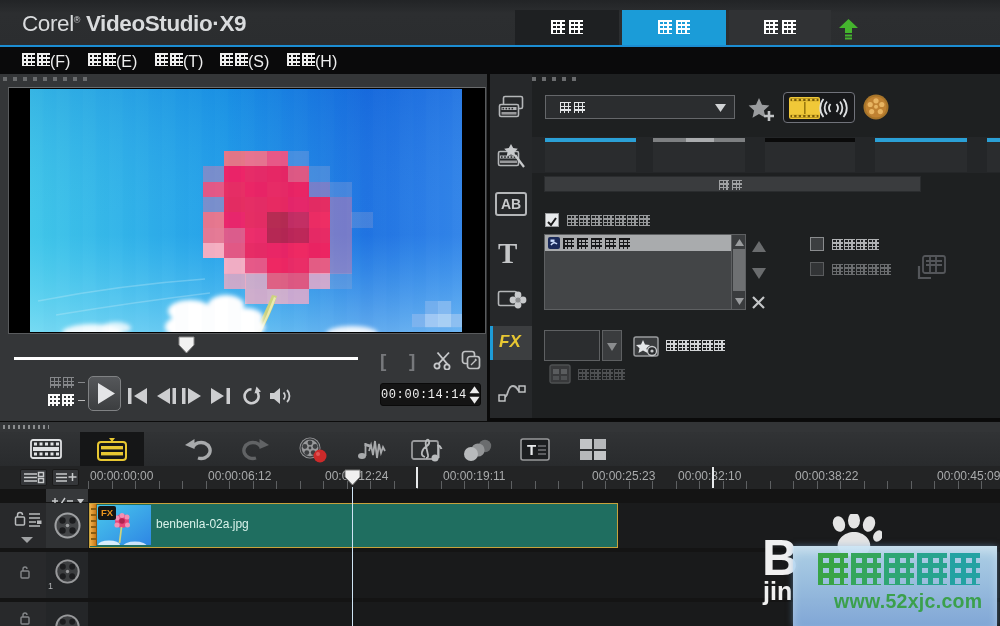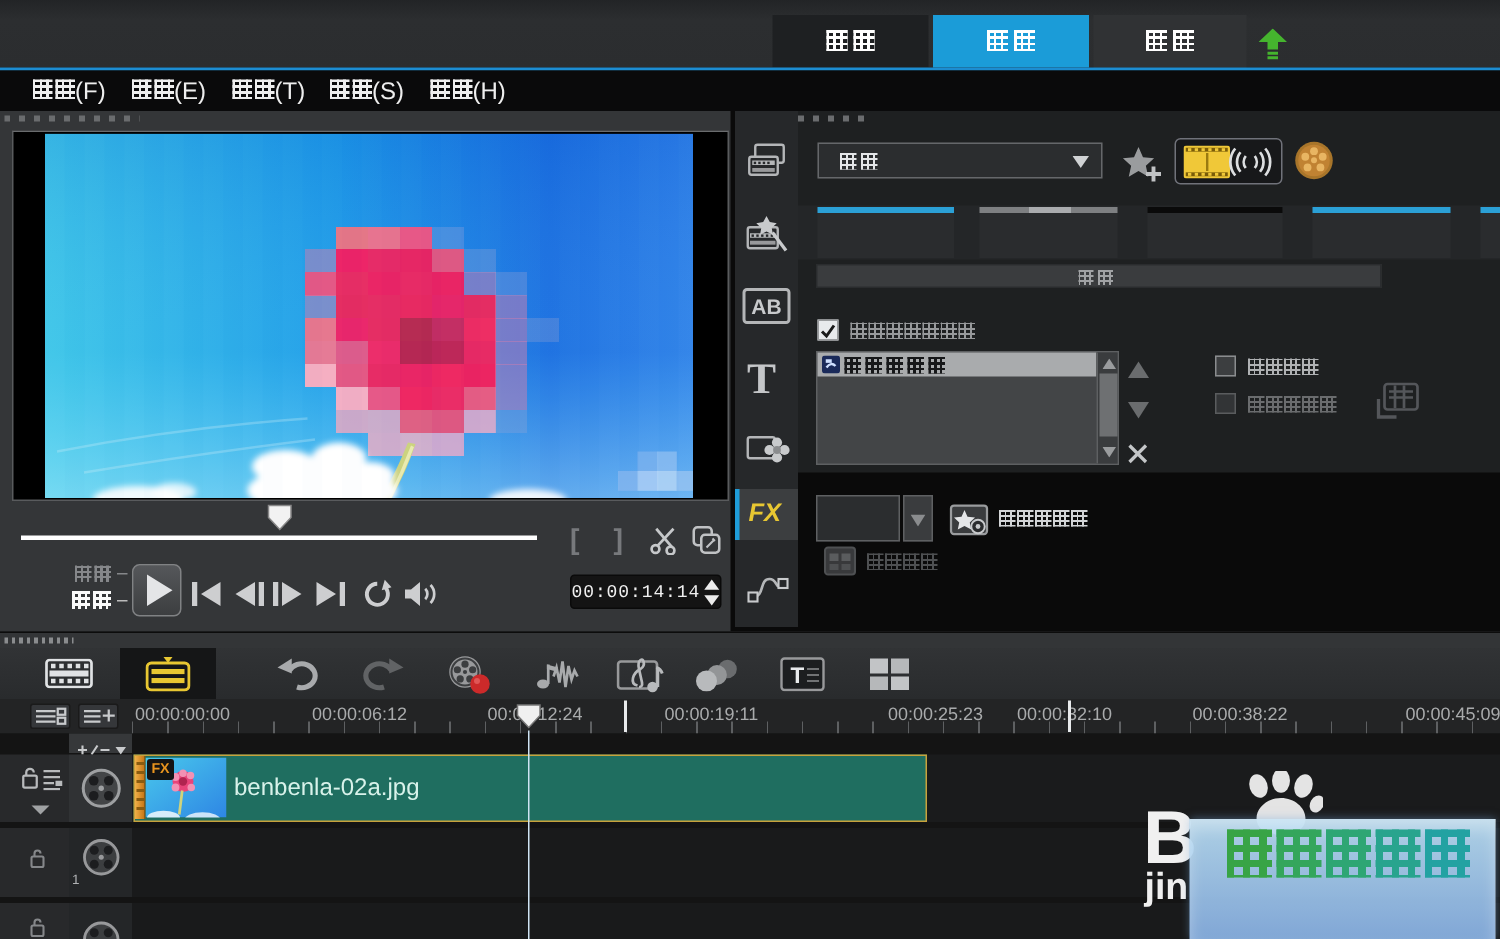--- a/index.html
+++ b/index.html
@@ -21,39 +21,40 @@
 #tab3{left:729px;width:102px;background:#303234}
 
 #uparrow{left:839px;top:19px}
 #blueline{left:0;top:45px;width:1000px;height:2px;background:#1c8dd2}
 
 #menubar{left:0;top:47px;width:1000px;height:27px;background:#0a0a0b;color:#e8e8e8;font-size:13px}
 .mi{position:absolute;top:53px}
 
 #mainarea{left:0;top:74px;width:1000px;height:347px;background:#0a0a0a}
 #preview{left:0;top:0;width:487px;height:347px;background:#343638}
-#rightpanel{left:490px;top:0;width:510px;height:241px;background:#1e2021}
+#rightpanel{left:490px;top:0;width:510px;height:344px;background:#1e2021}
 
 #vframe{left:8px;top:13px;width:478px;height:247px;background:#000;border:1px solid #595b5d;border-top-color:#6a6c6e}
 #vimg{left:21px;top:1px;width:432px;height:243px;overflow:hidden}
 
 #scrubline{left:14px;top:283px;width:344px;height:3px;background:#fff}
 #scrubmark{left:178px;top:262px}
 #timebox{left:380px;top:309px;width:101px;height:23px;padding-right:15px;background:#141414;border:1px solid #0a0a0a;border-radius:3px;color:#f0f0f0;font-family:"Liberation Mono",monospace;font-size:12px;line-height:22px;text-align:center;letter-spacing:.6px}
 
 #divider{left:0;top:421px;width:1000px;height:11px;background:#333537;border-top:1px solid #0c0c0c}
 #toolbar{left:0;top:432px;width:1000px;height:34px;background:linear-gradient(180deg,#313335,#292b2d)}
 #rulerrow{left:0;top:466px;width:1000px;height:23px;background:#232425}
 #trackarea{left:0;top:489px;width:1000px;height:137px;background:#141414}
 .tc{position:absolute;top:3px;color:#a9abac;font-size:12px;font-family:"Liberation Sans",sans-serif}
 </style></head>
 <body>
 <div id="stage">
 
 <div class="abs" id="titlebar"></div>
+<div class="abs" id="logo"><span class="lt">Corel</span><sup style="font-size:9px">®</sup> <span class="bd">VideoStudio</span><span style="font-weight:600">·X9</span></div>
 <div class="abs tab" id="tab1"><span class="zh" style="--c:#fff;--t:1.7px;--p:4.2px;--q:4.6px;width:14px;height:14px;margin:10px 2px 0"></span><span class="zh" style="--c:#fff;--t:1.7px;--p:4.2px;--q:4.6px;width:14px;height:14px;margin:10px 2px 0"></span></div>
 <div class="abs tab" id="tab2"><span class="zh" style="--c:#fff;--t:1.7px;--p:4.2px;--q:4.6px;width:14px;height:14px;margin:10px 2px 0"></span><span class="zh" style="--c:#fff;--t:1.7px;--p:4.2px;--q:4.6px;width:14px;height:14px;margin:10px 2px 0"></span></div>
 <div class="abs tab" id="tab3"><span class="zh" style="--c:#fff;--t:1.7px;--p:4.2px;--q:4.6px;width:14px;height:14px;margin:10px 2px 0"></span><span class="zh" style="--c:#fff;--t:1.7px;--p:4.2px;--q:4.6px;width:14px;height:14px;margin:10px 2px 0"></span></div>
 <svg class="abs" id="uparrow" width="19" height="21" viewBox="0 0 19 21">
       <path d="M9.5 0 L19 9 L13 9 L13 14 L6 14 L6 9 L0 9 Z" fill="#45b42e"></path>
       <rect x="6" y="15.5" width="7" height="2" fill="#45b42e"></rect>
       <rect x="6" y="18.5" width="7" height="2" fill="#45b42e"></rect>
     </svg>
 <div class="abs" id="blueline"></div>
 
@@ -628,21 +629,21 @@
             <circle cx="30.5" cy="20" r="2.5"></circle>
             <circle cx="20" cy="20" r="2.6"></circle>
             <circle cx="25" cy="10.5" r="2.5"></circle>
           </g>
       <circle cx="25" cy="16" r="2.8" fill="#b02450"></circle>
       <path d="M24.5 22 L22.5 38" stroke="#cfd37c" stroke-width="1.8"></path>
       <ellipse cx="12" cy="40" rx="11" ry="4.5" fill="#fff" opacity="0.8"></ellipse>
           <ellipse cx="38" cy="41.5" rx="12" ry="5" fill="#fff" opacity="0.75"></ellipse>
     </svg>
     <div class="abs" style="left:8px;top:2px;width:18px;height:14px;background:#141414;border-radius:2px;color:#e8941e;font-size:9.5px;font-weight:700;text-align:center;line-height:14px">FX</div>
-    <div class="abs" style="left:66px;top:13px;color:#d8f2ea;font-size:16px">benbenla-02a.jpg</div>
+    <div class="abs" style="left:66px;top:13px;color:#d8f2ea;font-size:12px">benbenla-02a.jpg</div>
   </div>
 
   <div class="abs" style="left:0;top:63px;width:46px;height:46px;background:#28292b"></div>
   <div class="abs" style="left:46px;top:63px;width:42px;height:46px;background:#242628"></div>
   <div class="abs" style="left:88px;top:63px;width:912px;height:46px;background:#191a1b"></div>
   <svg class="abs" style="left:20px;top:76px" width="13" height="14" viewBox="0 0 13 14">
     <g fill="none" stroke="#85878a" stroke-width="1.4">
           <rect x="1" y="6" width="8" height="7" rx="1"></rect>
           <path d="M3 6 V4 a 2 2 0 0 1 4 0"></path>
         </g>
@@ -684,16 +685,17 @@
     <ellipse cx="43" cy="10" rx="6" ry="8" transform="rotate(18 43 10)"></ellipse>
     <ellipse cx="52" cy="22" rx="4.5" ry="6" transform="rotate(30 52 22)"></ellipse>
     <path d="M28 18 C 38 18 46 26 44 34 C 42 42 34 40 28 44 C 22 40 14 42 12 34 C 10 26 18 18 28 18 Z"></path>
   </svg>
   <div class="abs" style="left:762px;top:40px;color:#f0f0f0;font-size:50px;font-weight:700">B</div>
   <div class="abs" style="left:763px;top:88px;color:#f0f0f0;font-size:25px;font-weight:700">jin</div>
   <div class="abs" id="wmbox" style="left:793px;top:57px;width:204px;height:80px;background:linear-gradient(180deg,rgba(182,218,240,0.95),rgba(140,182,234,0.9));box-shadow:inset 0 6px 10px rgba(255,255,255,0.35),0 0 6px rgba(120,170,220,0.5)">
     <div class="abs" style="left:25px;top:7px">
       <span class="zh" style="--c:#38a446;--t:4.8px;--p:10.2px;--q:10.8px;width:30px;height:32px;margin-right:3px"></span><span class="zh" style="--c:#34a65c;--t:4.8px;--p:10.2px;--q:10.8px;width:30px;height:32px;margin-right:3px"></span><span class="zh" style="--c:#2ea674;--t:4.8px;--p:10.2px;--q:10.8px;width:30px;height:32px;margin-right:3px"></span><span class="zh" style="--c:#28a48e;--t:4.8px;--p:10.2px;--q:10.8px;width:30px;height:32px;margin-right:3px"></span><span class="zh" style="--c:#23a2a2;--t:4.8px;--p:10.2px;--q:10.8px;width:30px;height:32px"></span>
     </div>
+    <div class="abs" style="left:41px;top:44px;color:#3ba04c;font-size:19.5px;font-weight:700;letter-spacing:.3px">www.52xjc.com</div>
   </div>
 </div>
 
 <div class="abs" style="left:352px;top:487px;width:1.3px;height:139px;background:#cfe4f4"></div>
 </div>
 </body></html>

